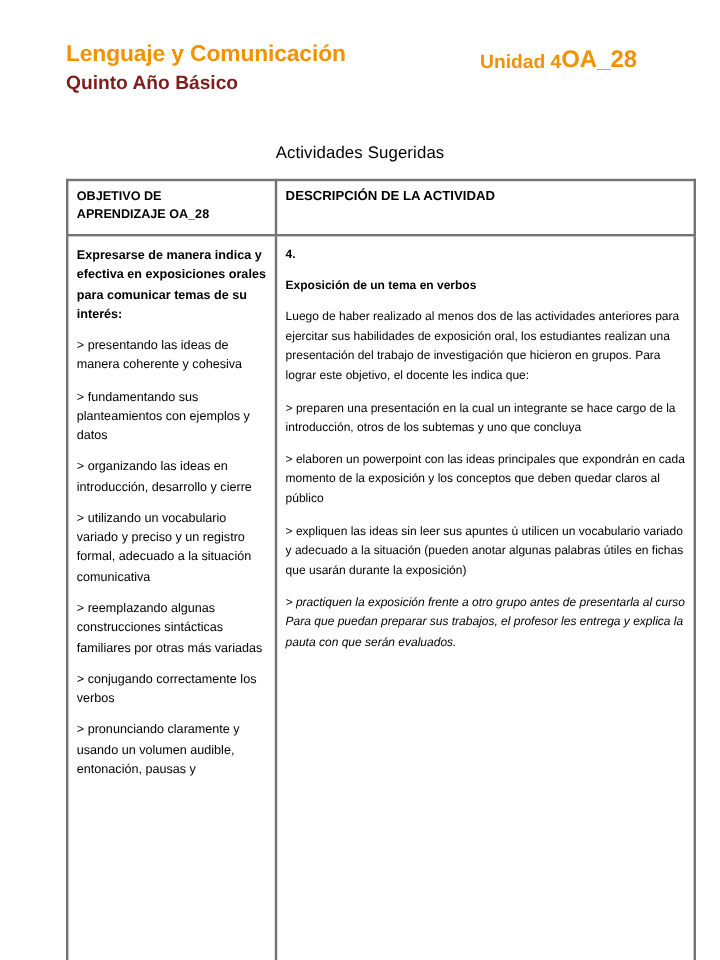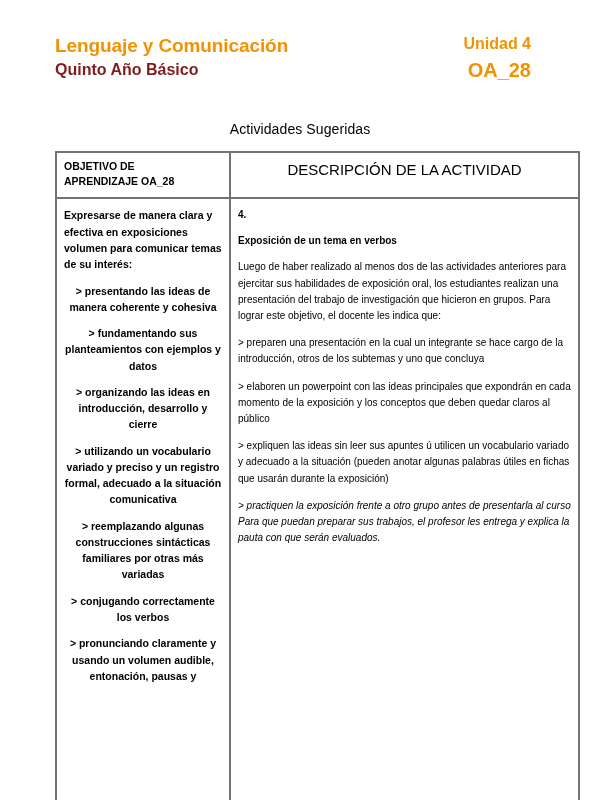--- a/index.html
+++ b/index.html
@@ -25,21 +25,21 @@
     display: flex;
     justify-content: space-between;
     align-items: flex-start;
   }
   .header-left {
     display: flex;
     flex-direction: column;
   }
   .header-right {
     display: flex;
-    flex-direction: column;
+    flex-direction: row;
     align-items: flex-end;
     padding-right: 14px;
   }
   .title-main {
     font-size: 19px;
     font-weight: bold;
     color: #F29200;
     line-height: 1.25;
     letter-spacing: -0.1px;
   }
@@ -89,40 +89,39 @@
   .col-right {
     width: 333px;
   }
   .th-left {
     font-size: 10.5px;
     font-weight: bold;
     line-height: 1.45;
     text-align: left;
   }
   .th-right {
-    font-size: 15px;
-    font-weight: normal;
+    font-size: 11px;
+    font-weight: bold;
     line-height: 1.45;
-    text-align: center;
+    text-align: left;
   }
   .cell-left {
     height: 600px;
   }
   .obj-intro {
     font-size: 10.5px;
     font-weight: bold;
     line-height: 1.55;
     margin: 2px 0 10px 0;
   }
   .obj-item {
     font-size: 10.5px;
-    font-weight: bold;
+    font-weight: normal;
     line-height: 1.55;
     margin: 0 0 10px 0;
-    text-align: center;
   }
   .act-num {
     font-size: 10px;
     font-weight: bold;
     line-height: 1.5;
     margin: 2px 0 11px 0;
   }
   .act-heading {
     font-size: 10px;
     font-weight: bold;
@@ -165,21 +164,21 @@
         <td class="col-left">
           <div class="th-left">OBJETIVO DE</div>
           <div class="th-left">APRENDIZAJE OA_28</div>
         </td>
         <td class="col-right">
           <div class="th-right">DESCRIPCIÓN DE LA ACTIVIDAD</div>
         </td>
       </tr>
       <tr>
         <td class="col-left cell-left">
-          <div class="obj-intro">Expresarse de manera clara y efectiva en exposiciones volumen para comunicar temas de su interés:</div>
+          <div class="obj-intro">Expresarse de manera indica y efectiva en exposiciones orales para comunicar temas de su interés:</div>
           <div class="obj-item">&gt; presentando las ideas de manera coherente y cohesiva</div>
           <div class="obj-item">&gt; fundamentando sus planteamientos con ejemplos y datos</div>
           <div class="obj-item">&gt; organizando las ideas en introducción, desarrollo y cierre</div>
           <div class="obj-item">&gt; utilizando un vocabulario variado y preciso y un registro formal, adecuado a la situación comunicativa</div>
           <div class="obj-item">&gt; reemplazando algunas construcciones sintácticas familiares por otras más variadas</div>
           <div class="obj-item">&gt; conjugando correctamente los verbos</div>
           <div class="obj-item">&gt; pronunciando claramente y usando un volumen audible, entonación, pausas y</div>
         </td>
         <td class="col-right">
           <div class="act-num">4.</div>

